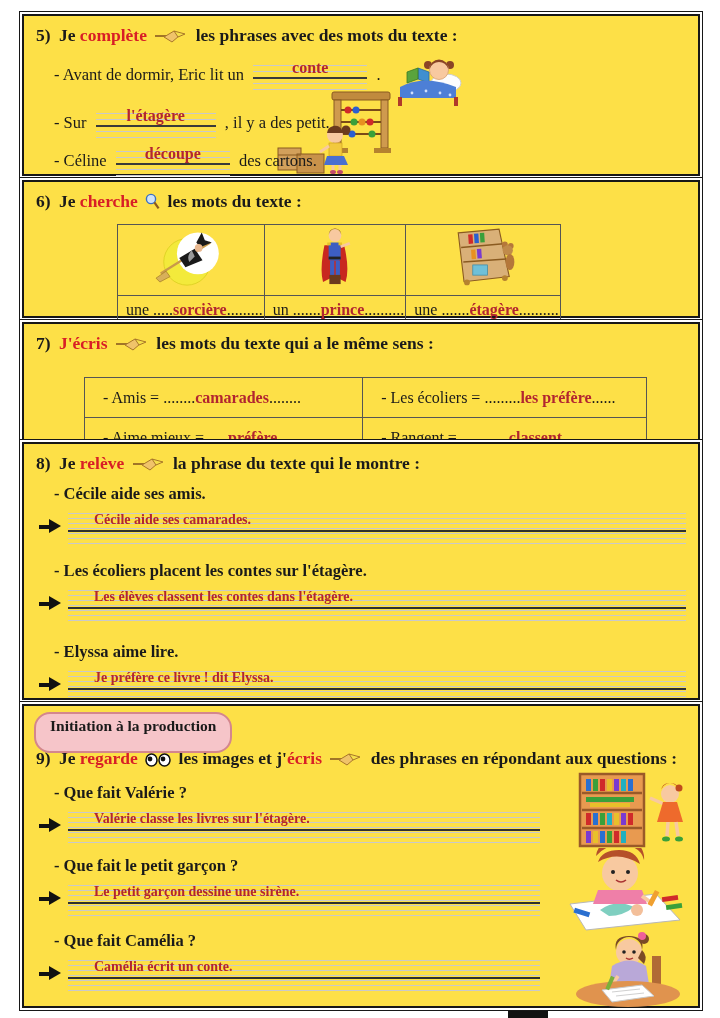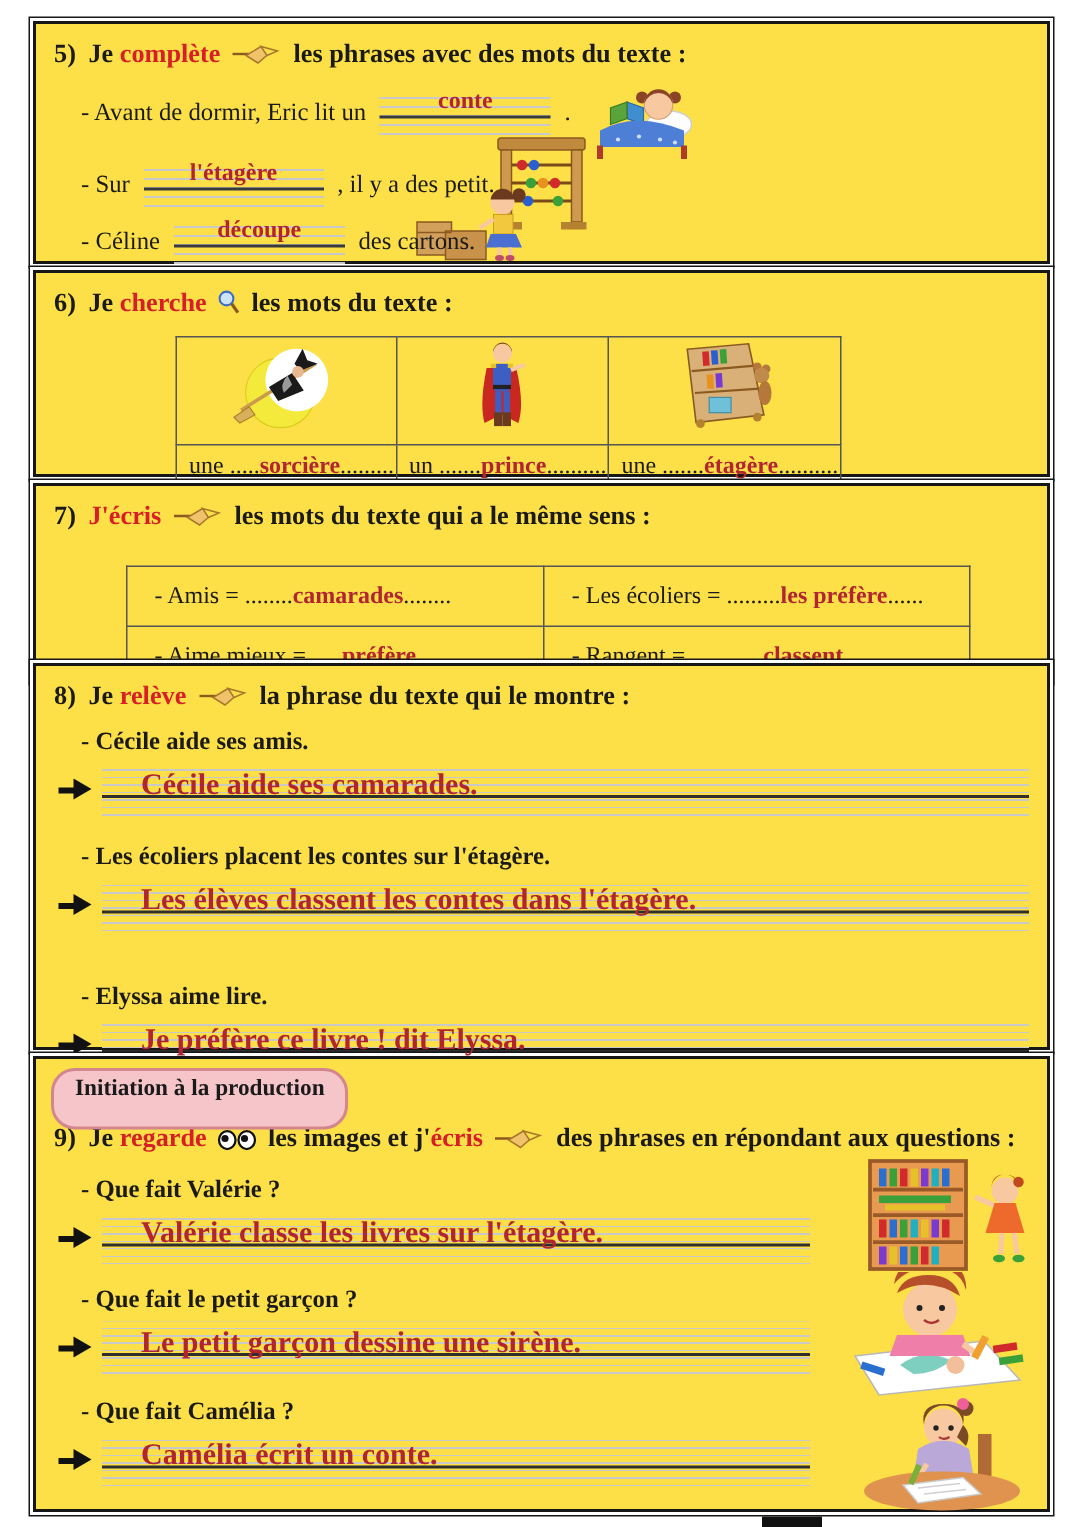--- a/index.html
+++ b/index.html
@@ -63,21 +63,21 @@
   .ruled{
     position:relative;flex:1;height:36px;
     background:repeating-linear-gradient(to bottom,transparent 0 4px,var(--line-gray) 4px 5px);
   }
   .ruled::after{
     content:"";position:absolute;left:0;right:0;top:21px;
     border-top:2.5px solid var(--baseline);
   }
   .ans{
     position:absolute;left:26px;top:3px;z-index:2;white-space:nowrap;
-    font-weight:bold;font-size:20px;color:var(--ans-red);
+    font-weight:bold;font-size:14px;color:var(--ans-red);
   }
   #s9 .ansrow{margin-right:158px;}
   
   .badge{
     position:absolute;left:10px;top:6px;
     background:#f6c5c9;border:2px solid #d4868d;border-radius:16px;
     padding:3px 14px 16px;font-weight:bold;font-size:15.5px;white-space:nowrap;
   }
   #s9 .hdr{padding-top:42px;}
   .img9{position:absolute;right:8px;z-index:1;}
@@ -319,21 +319,21 @@
   <div class="ansrow">
     <svg class="arrow" width="24" height="18" viewBox="0 0 24 18">
       <path d="M1 10 H13" stroke="#111" stroke-width="4"></path>
         <polygon points="11,2 23,9 11,16" fill="#111"></polygon>
     </svg>
     <div class="ruled">
       <span class="ans">Les élèves classent les contes dans l'étagère.</span>
     </div>
   </div>
 
-  <div class="prompt" style="margin-top:32px">-  Elyssa aime lire.</div>
+  <div class="prompt" style="margin-top:20px">-  Elyssa aime lire.</div>
   <div class="ansrow">
     <svg class="arrow" width="24" height="18" viewBox="0 0 24 18">
       <path d="M1 10 H13" stroke="#111" stroke-width="4"></path>
         <polygon points="11,2 23,9 11,16" fill="#111"></polygon>
     </svg>
     <div class="ruled">
       <span class="ans">Je préfère ce livre ! dit Elyssa.</span>
     </div>
   </div>
 </section>

